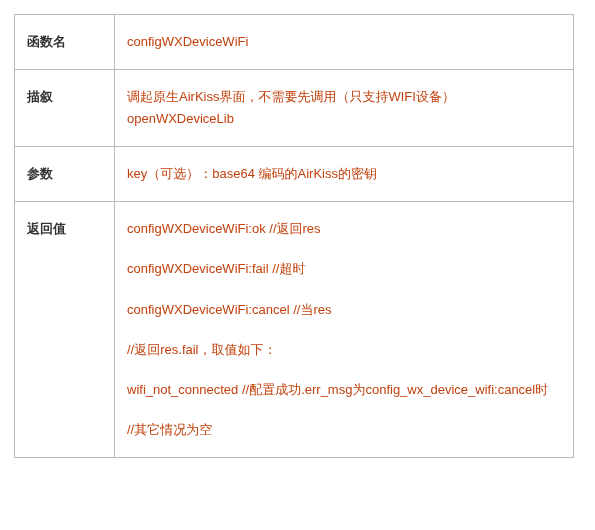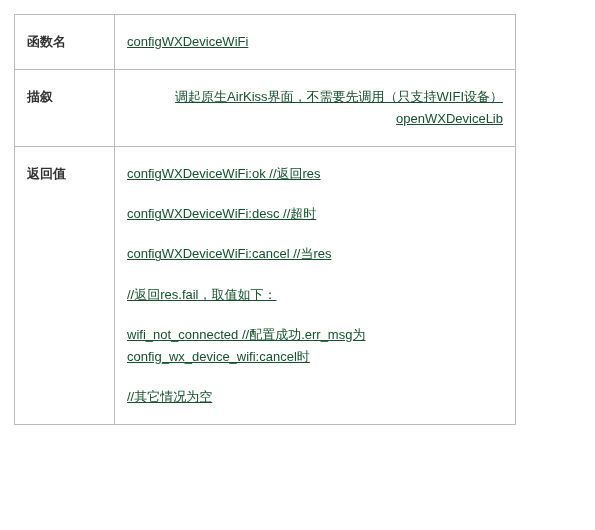--- a/index.html
+++ b/index.html
@@ -9,67 +9,69 @@
     }
     body {
       font-family: "Microsoft YaHei", "PingFang SC", Arial, sans-serif;
       background: #ffffff;
       padding: 14px;
       font-size: 13px;
       color: #555;
     }
     .api-table {
       border-collapse: collapse;
-      width: 502px;
+      width: 560px;
       border: 1px solid #bbb;
     }
     .api-table td {
       border: 1px solid #bbb;
       padding: 16px 12px;
       vertical-align: top;
       line-height: 1.7;
     }
     .api-table td.label {
       width: 100px;
       font-weight: bold;
       color: #333;
     }
     .api-table td.value {
-      color: #14532d;
-      text-decoration: underline;
+      color: #c2410c;
     }
     .ret-line {
       margin-bottom: 18px;
     }
     .ret-line:last-child {
       margin-bottom: 0;
     }
     .desc-line {
       line-height: 2.2;
-      text-align: right;
     }
   </style>
 </head>
 <body>
 
 <table class="api-table">
   <tbody>
     <tr>
       <td class="label">函数名</td>
       <td class="value">configWXDeviceWiFi</td>
     </tr>
     <tr>
       <td class="label">描叙</td>
       <td class="value desc-line">调起原生AirKiss界面，不需要先调用（只支持WIFI设备）openWXDeviceLib</td>
     </tr>
     <tr>
+      <td class="label">参数</td>
+      <td class="value">key（可选）：base64 编码的AirKiss的密钥</td>
+    </tr>
+    <tr>
       <td class="label">返回值</td>
       <td class="value">
         <div class="ret-line">configWXDeviceWiFi:ok    //返回res</div>
-        <div class="ret-line">configWXDeviceWiFi:desc  //超时</div>
+        <div class="ret-line">configWXDeviceWiFi:fail  //超时</div>
         <div class="ret-line">configWXDeviceWiFi:cancel   //当res</div>
         <div class="ret-line">//返回res.fail，取值如下：</div>
         <div class="ret-line">wifi_not_connected //配置成功.err_msg为config_wx_device_wifi:cancel时</div>
         <div class="ret-line">//其它情况为空</div>
       </td>
     </tr>
   </tbody>
 </table>
 
 </body></html>

